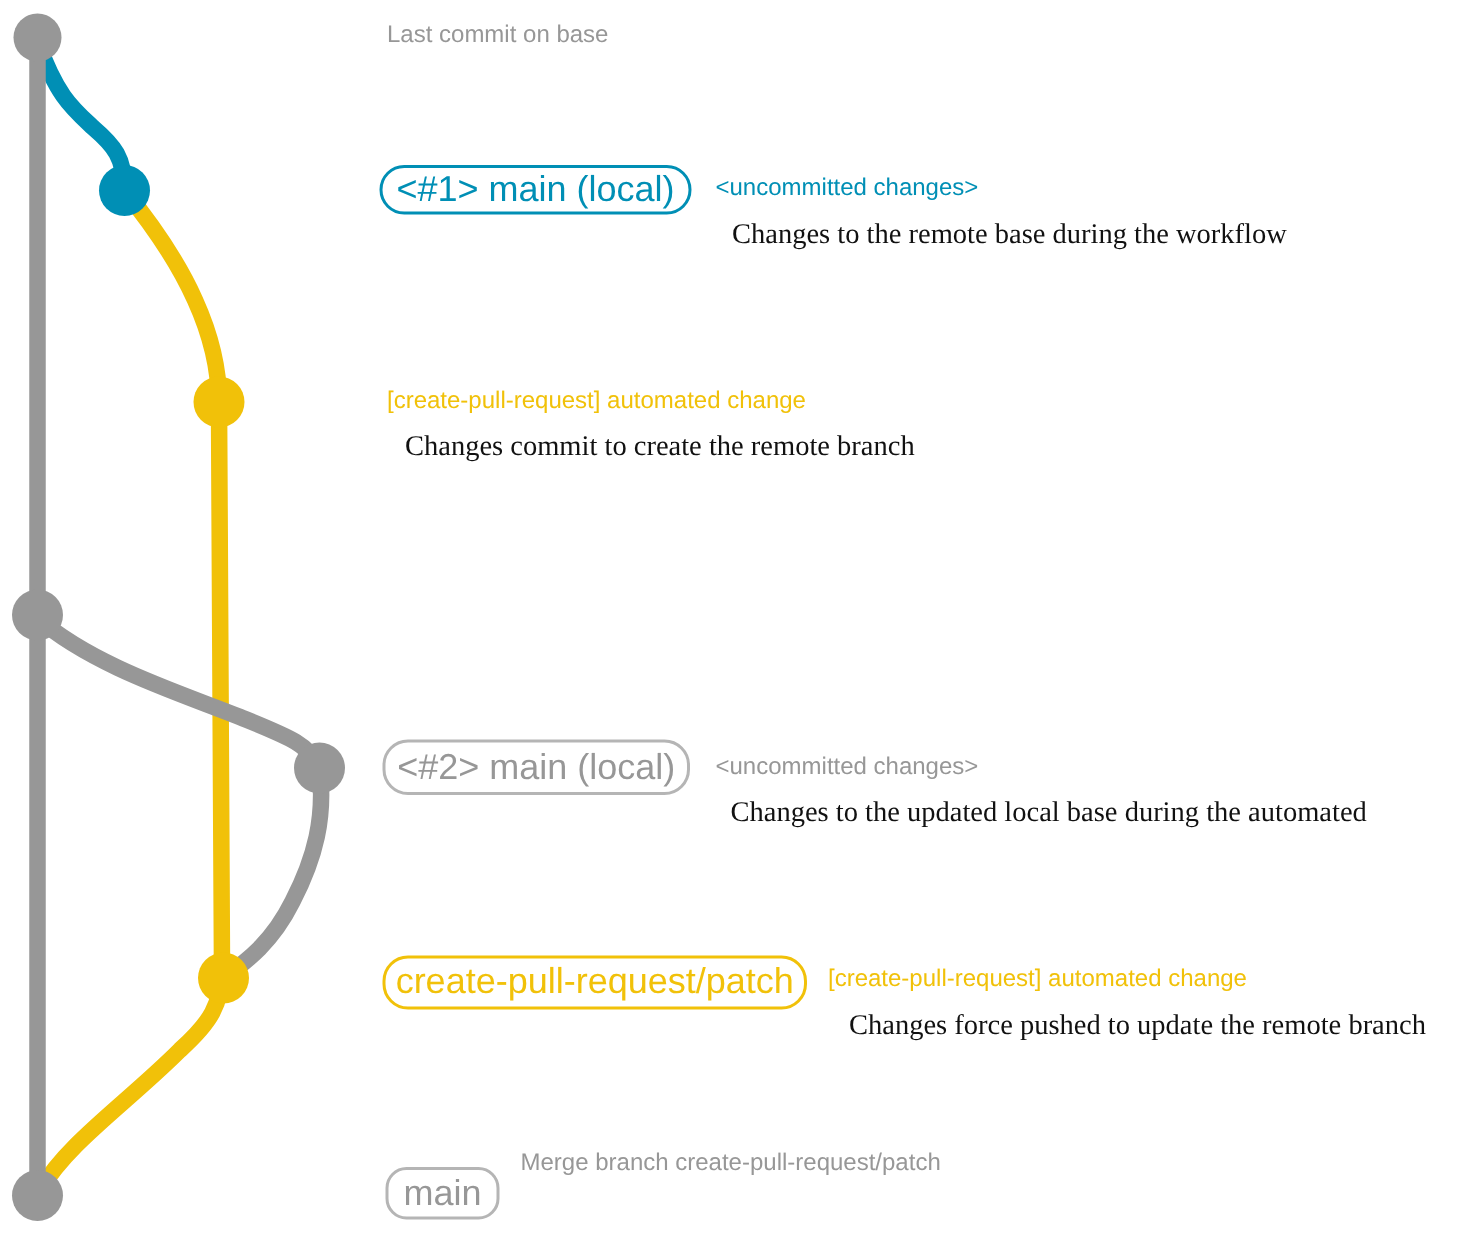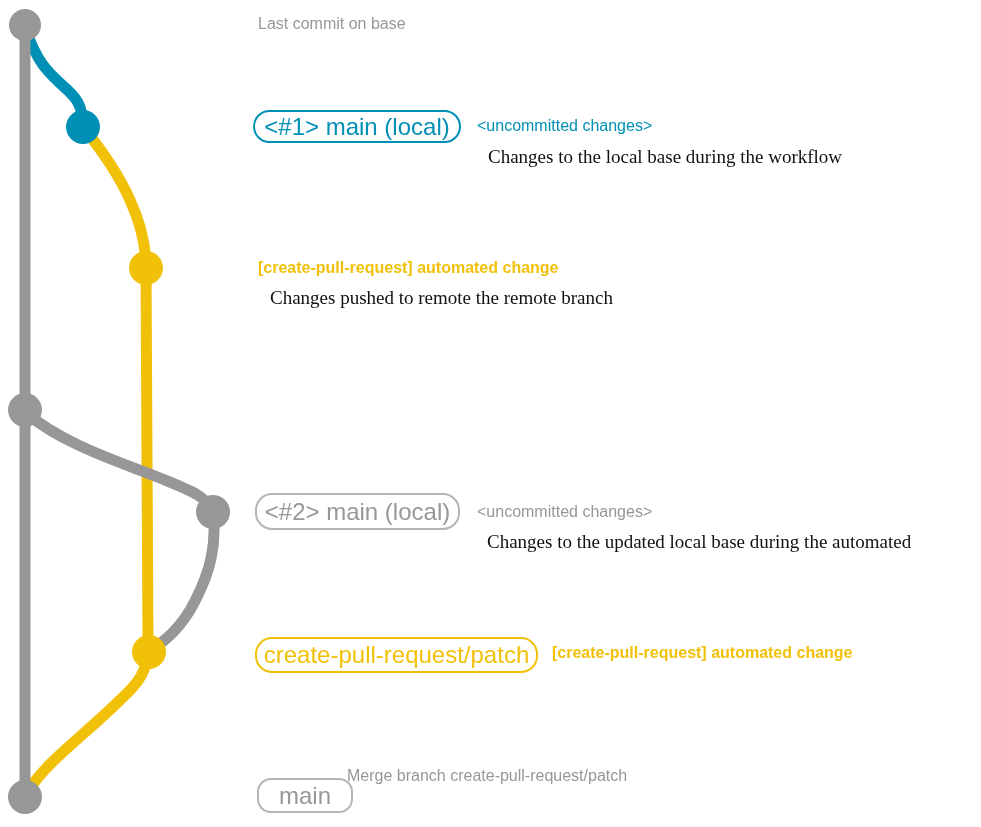--- a/index.html
+++ b/index.html
@@ -14,21 +14,21 @@
   svg.graph { position: absolute; left: 0; top: 0; }
 
   .label {
     position: absolute;
     font-size: 16px;
     line-height: 24px;
     white-space: nowrap;
   }
   .gray-text   { color: var(--base-gray); }
   .blue-text   { color: var(--local-blue); }
-  .yellow-text { color: var(--patch-yellow); font-weight: bold; }
+  .yellow-text { color: var(--patch-yellow); }
 
   .desc {
     position: absolute;
     font-family: "Liberation Serif", serif;
     font-size: 19px;
     line-height: 22px;
     color: var(--description-black);
     white-space: nowrap;
   }
 
@@ -54,21 +54,21 @@
   #d-unc1   { left: 488px; top: 146px; }
   #t-auto1  { left: 258px; top: 256px; }
   #d-auto1  { left: 270px; top: 287px; }
   #t-new    { left: 258px; top: 399px; }
   #b-main2  { left: 255px; top: 493px; width: 205px; height: 37px; }
   #t-unc2   { left: 477px; top: 500px; }
   #d-unc2   { left: 487px; top: 531px; }
   #b-patch  { left: 255px; top: 637px; width: 283px; height: 36px; }
   #t-auto2  { left: 552px; top: 641px; }
   #d-auto2  { left: 566px; top: 673px; }
-  #b-main   { left: 257px; top: 778px; width: 96px; height: 35px; border-radius: 14px; }
+  #b-main   { left: 257px; top: 778px; width: 76px; height: 35px; border-radius: 14px; }
   #t-merge  { left: 347px; top: 764px; }
 </style>
 </head>
 <body>
 
 <div class="canvas">
 
   <svg class="graph" width="981" height="827" viewBox="0 0 981 827" aria-hidden="true">
 
     <path d="M 83 127 C 100 148 118 173 130 200 C 140 222 146 244 146 268 L 148 645 C 148 670 140 682 120 700 C 85 735 45 762 27 793" fill="none" stroke-width="11" stroke-linecap="round" stroke="#f1c109"></path>
@@ -87,35 +87,36 @@
     <circle cx="149" cy="652" r="17" fill="#f1c109"></circle>
     <circle cx="25" cy="797" r="17" fill="#979797"></circle>
   </svg>
 
   <div id="t-last" class="label gray-text">Last commit on base</div>
 
   <div id="b-main1" class="badge badge-blue">
     <span>&lt;#1&gt; main (local)</span>
   </div>
   <div id="t-unc1" class="label blue-text">&lt;uncommitted changes&gt;</div>
-  <div id="d-unc1" class="desc">Changes to the local base during the workflow</div>
+  <div id="d-unc1" class="desc">Changes to the remote base during the workflow</div>
 
   <div id="t-auto1" class="label yellow-text">[create-pull-request] automated change</div>
-  <div id="d-auto1" class="desc">Changes pushed to remote the remote branch</div>
+  <div id="d-auto1" class="desc">Changes commit to create the remote branch</div>
 
 
   <div id="b-main2" class="badge badge-gray">
     <span>&lt;#2&gt; main (local)</span>
   </div>
   <div id="t-unc2" class="label gray-text">&lt;uncommitted changes&gt;</div>
   <div id="d-unc2" class="desc">Changes to the updated local base during the automated</div>
 
   <div id="b-patch" class="badge badge-yellow">
     <span>create-pull-request/patch</span>
   </div>
   <div id="t-auto2" class="label yellow-text">[create-pull-request] automated change</div>
+  <div id="d-auto2" class="desc">Changes force pushed to update the remote branch</div>
 
   <div id="b-main" class="badge badge-gray">
     <span>main</span>
   </div>
   <div id="t-merge" class="label gray-text">Merge branch create-pull-request/patch</div>
 
 </div>
 
 </body></html>

